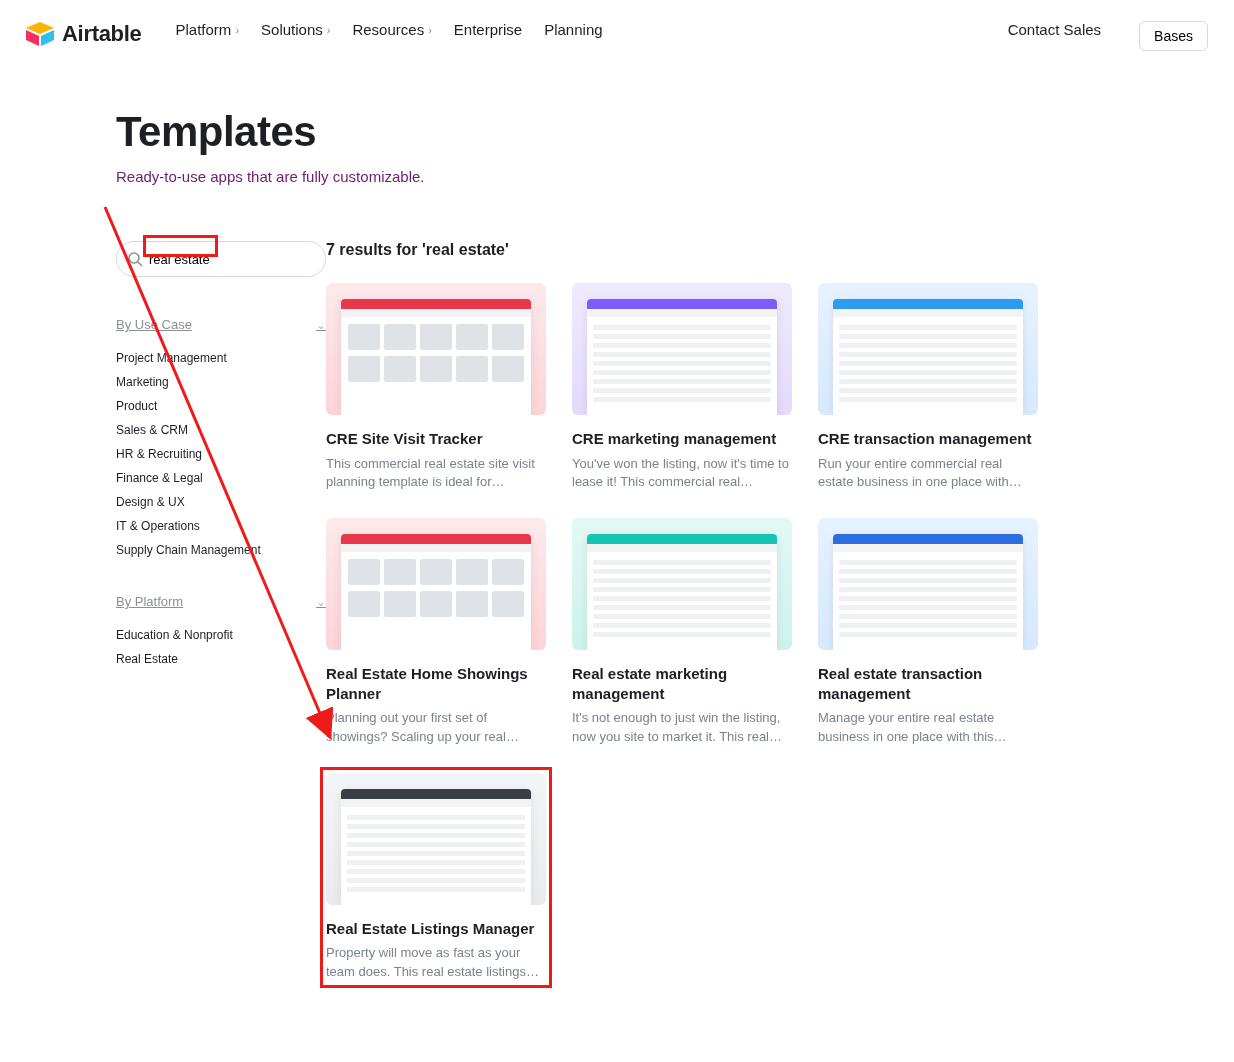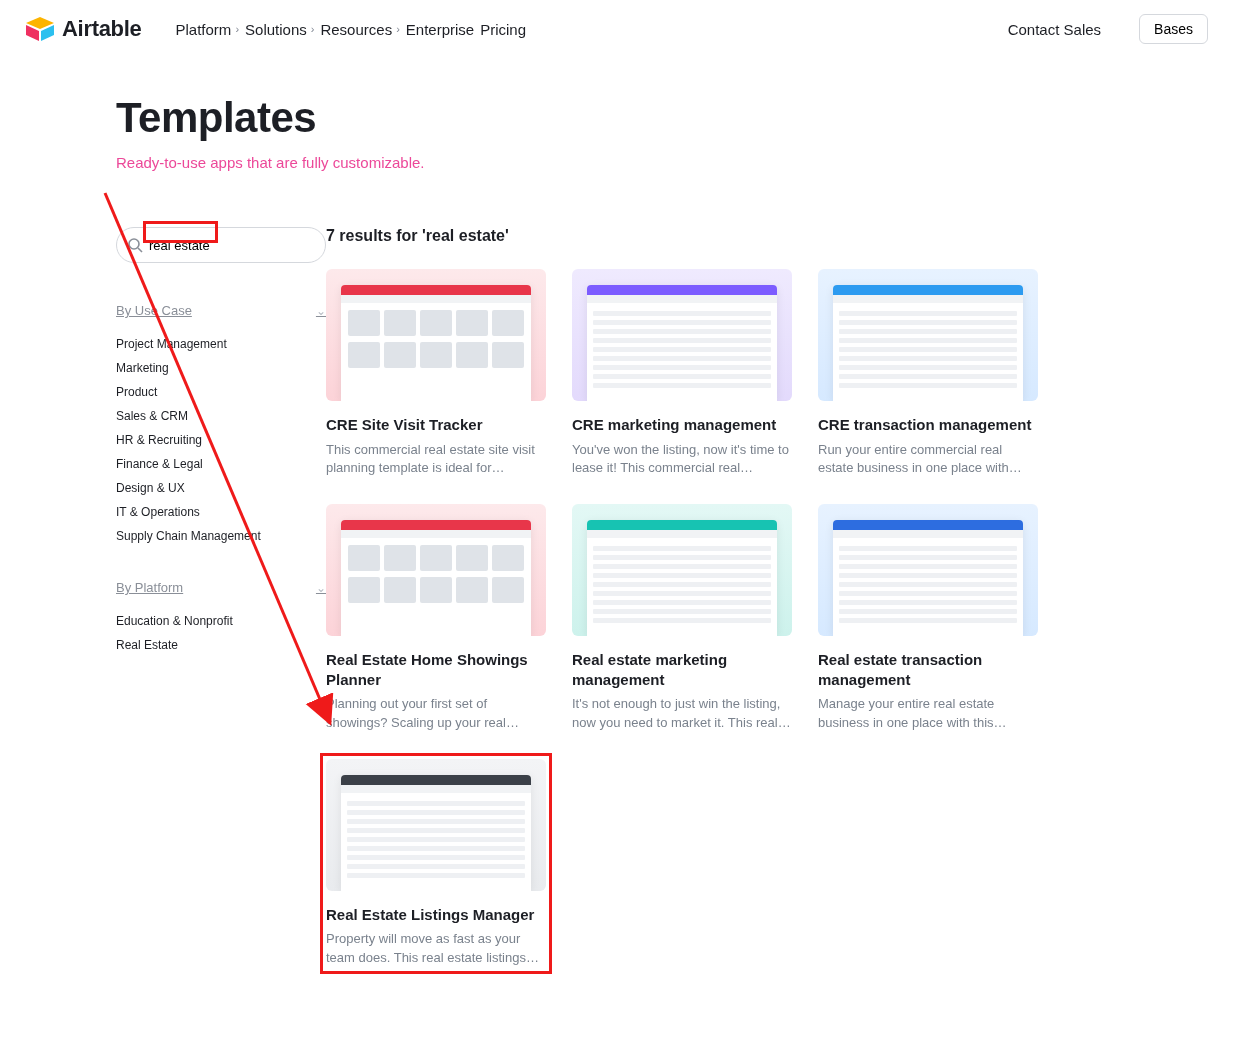--- a/index.html
+++ b/index.html
@@ -5,41 +5,41 @@
   * { box-sizing: border-box; margin: 0; padding: 0; }
   body {
     font-family: -apple-system, BlinkMacSystemFont, "Segoe UI", Helvetica, Arial, sans-serif;
     background: #fff;
     color: #1d1f25;
     width: 1234px;
   }
   
   .topnav {
     display: flex;
-    align-items: center;
-    padding: 14px 26px;
+    align-items: flex-start;
+    padding: 21px 26px;
     gap: 24px;
   }
   .brand { display: flex; align-items: center; gap: 8px; cursor: pointer; }
   .brand-name { font-weight: 600; font-size: 22px; letter-spacing: -0.3px; }
-  .navlinks { display: flex; gap: 6px; margin-left: 10px; }
+  .navlinks { display: flex; gap: 22px; margin-left: 10px; }
   .navlink { font-size: 15px; font-weight: 500; color: #1d1f25; display: flex; align-items: center; gap: 4px; cursor: pointer; }
   .chev { font-size: 11px; color: #808793; }
   .nav-spacer { flex: 1; }
   .contact { font-size: 15px; font-weight: 500; cursor: pointer; margin-left: 9px; }
   .bases-btn {
     font-size: 14px; font-weight: 500;
     border: 1px solid #d5d8dd; border-radius: 6px;
     padding: 6px 14px; margin-left: 14px; cursor: pointer;
     background: #fff;
   }
   
   .page { padding: 36px 0 80px 116px; }
   .page-title { font-size: 42px; font-weight: 600; letter-spacing: -0.5px; margin-bottom: 12px; }
-  .page-sub { font-size: 15px; color: #ec4899; margin-bottom: 56px; }
+  .page-sub { font-size: 15px; color: #701a75; margin-bottom: 56px; }
   .columns { display: flex; align-items: flex-start; }
   
   .sidebar { width: 210px; flex: 0 0 210px; }
   .search-wrap {
     position: relative;
     border: 1px solid #d5d8dd; border-radius: 22px;
     height: 36px; display: flex; align-items: center;
     padding: 0 12px 0 32px;
     margin-bottom: 40px;
   }
@@ -122,21 +122,21 @@
         <span class="chev">›</span>
       </div>
     <div class="navlink">
         <span>Resources</span>
         <span class="chev">›</span>
       </div>
     <div class="navlink">
         <span>Enterprise</span>
       </div>
     <div class="navlink">
-        <span>Pricing</span>
+        <span>Planning</span>
       </div>
   </div>
   <div class="nav-spacer"></div>
   <div class="contact">Contact Sales</div>
   <button class="bases-btn">Bases</button>
 </div>
 
 <div class="page" style="position:relative;">
   <h1 class="page-title">Templates</h1>
   <div class="page-sub">Ready-to-use apps that are fully customizable.</div>
@@ -294,21 +294,21 @@
                     <div></div>
                     <div></div>
                     <div></div>
                     <div></div>
                     <div></div>
                   </div>
                 </div>
               </div>
             </div>
             <div class="card-title">Real estate marketing management</div>
-            <div class="card-desc">It's not enough to just win the listing, now you need to market it. This real…</div>
+            <div class="card-desc">It's not enough to just win the listing, now you site to market it. This real…</div>
           </div>
           <div class="card">
             <div class="thumb g-blue">
               <div class="mock">
                 <div class="mock-top t-royal"></div>
                 <div class="mock-sub"></div>
                 <div class="mock-body">
                   <div class="rowlines">
                     <div></div>
                     <div></div>

